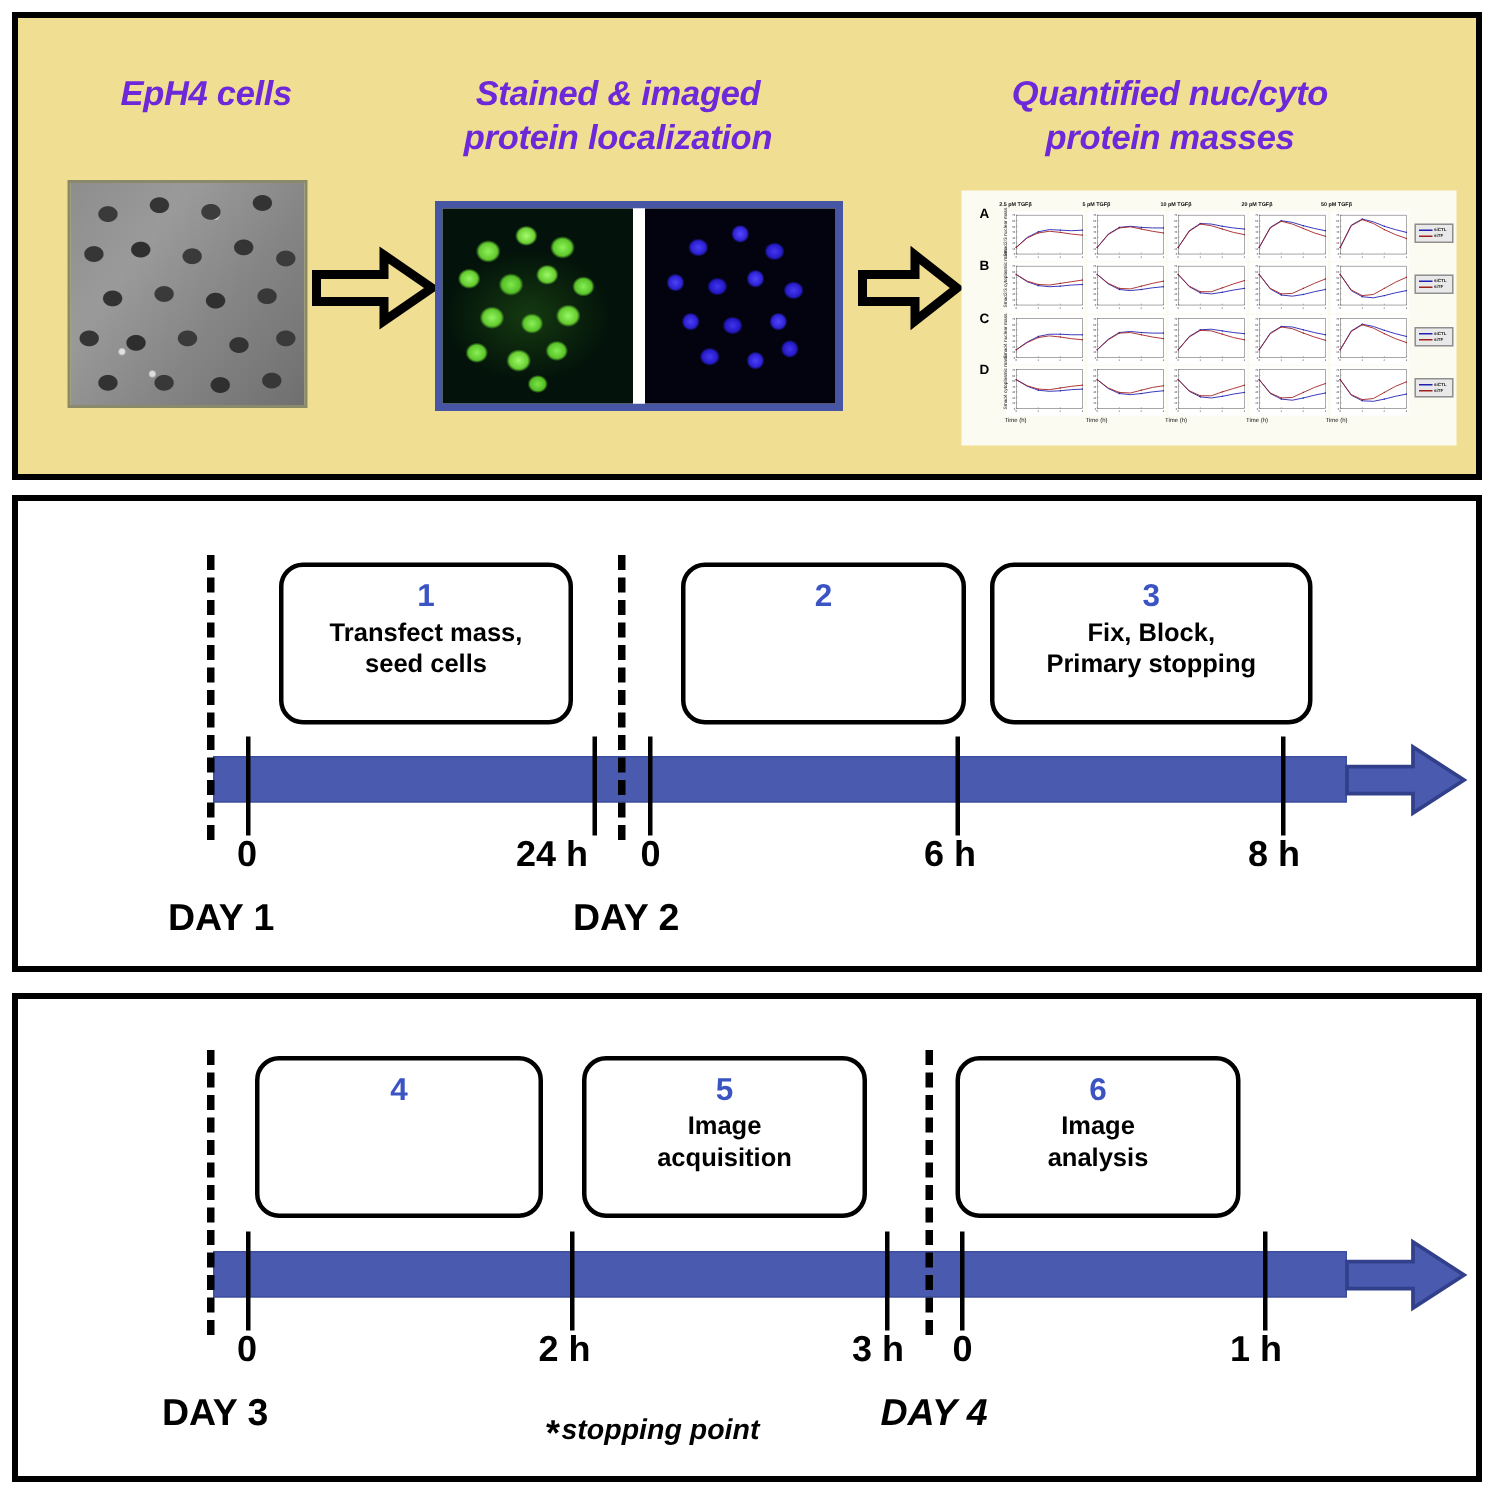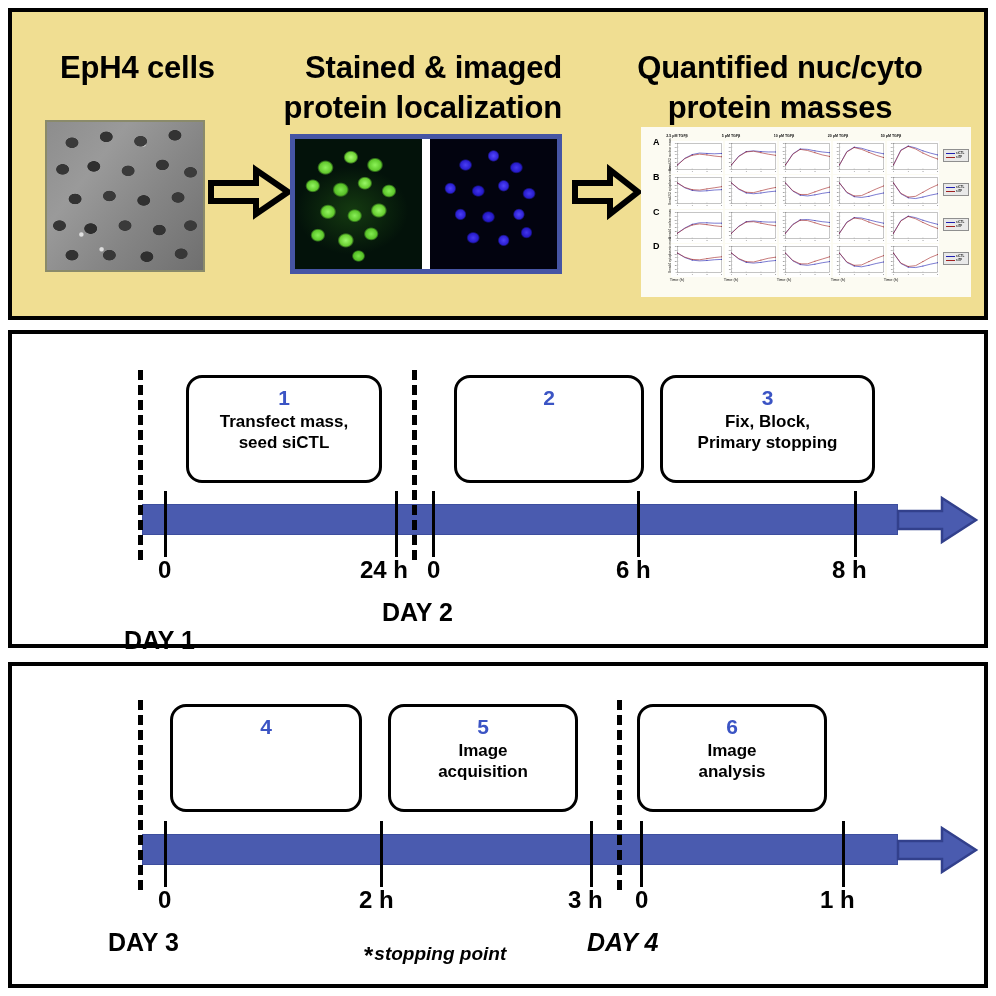--- a/index.html
+++ b/index.html
@@ -26,27 +26,28 @@
     width: 980px;
     height: 312px;
     background: #F0DE92;
     border: 4px solid #000000;
     box-sizing: border-box;
   }
   .wf-title {
     position: absolute;
     text-align: center;
     font-weight: bold;
-    color: #000000;
-    font-size: 31px;
+    color: #6d28d9;
+    font-size: 23px;
     line-height: 1.28;
     letter-spacing: -0.2px;
+    font-style: italic;
   }
   #wf-title-0 { left: 18px;  top: 36px;  width: 215px; }
-  #wf-title-1 { left: 250px; top: 36px;  width: 300px; text-align: right; }
+  #wf-title-1 { left: 250px; top: 36px;  width: 300px; }
   #wf-title-2 { left: 608px; top: 36px;  width: 320px; }
 
   
   .cellimg {
     position: absolute;
     left: 33px;
     top: 108px;
     width: 160px;
     height: 152px;
     border: 2px solid #8a8a6a;
@@ -1159,21 +1160,21 @@
         </div>
     </div>
   </div>
 
   <div class="panel-timeline" id="panel-day12">
 
     <div class="proc-box" style="left:174px; top:41px; width:196px; height:108px;">
       <div class="proc-num">1</div>
       <div class="proc-label">
         <span>Transfect mass,</span><br>
-        <span>seed siCTL</span>
+        <span>seed cells</span>
       </div>
     </div>
 
     <div class="proc-box" style="left:442px; top:41px; width:190px; height:108px;">
       <div class="proc-num">2</div>
     </div>
 
     <div class="proc-box" style="left:648px; top:41px; width:215px; height:108px;">
       <div class="proc-num">3</div>
       <div class="proc-label">
@@ -1190,26 +1191,26 @@
     <div class="tl-dash" style="left:126px; top:36px; height:190px;"></div>
     <div class="tl-dash" style="left:400px; top:36px; height:190px;"></div>
 
     <div class="tl-tick" style="left:152px; top:157px; height:66px;"></div>
     <div class="tl-tick" style="left:383px; top:157px; height:66px;"></div>
     <div class="tl-tick" style="left:420px; top:157px; height:66px;"></div>
     <div class="tl-tick" style="left:625px; top:157px; height:66px;"></div>
     <div class="tl-tick" style="left:842px; top:157px; height:66px;"></div>
 
     <div class="tl-timelabel" style="left:146px; top:222px;">0</div>
-    <div class="tl-timelabel" style="left:348px; top:222px;">24 h</div>
+    <div class="tl-timelabel" style="left:332px; top:222px;">24 h</div>
     <div class="tl-timelabel" style="left:415px; top:222px;">0</div>
     <div class="tl-timelabel" style="left:604px; top:222px;">6 h</div>
     <div class="tl-timelabel" style="left:820px; top:222px;">8 h</div>
 
-    <div class="tl-daylabel" style="left:112px; top:264px;margin-top:28px;">DAY 1</div>
+    <div class="tl-daylabel" style="left:100px; top:264px;">DAY 1</div>
     <div class="tl-daylabel" style="left:370px; top:264px;">DAY 2</div>
   </div>
 
   <div class="panel-timeline" id="panel-day34">
 
     <div class="proc-box" style="left:158px; top:38px; width:192px; height:108px;">
       <div class="proc-num">4</div>
     </div>
 
     <div class="proc-box" style="left:376px; top:38px; width:190px; height:108px;">

